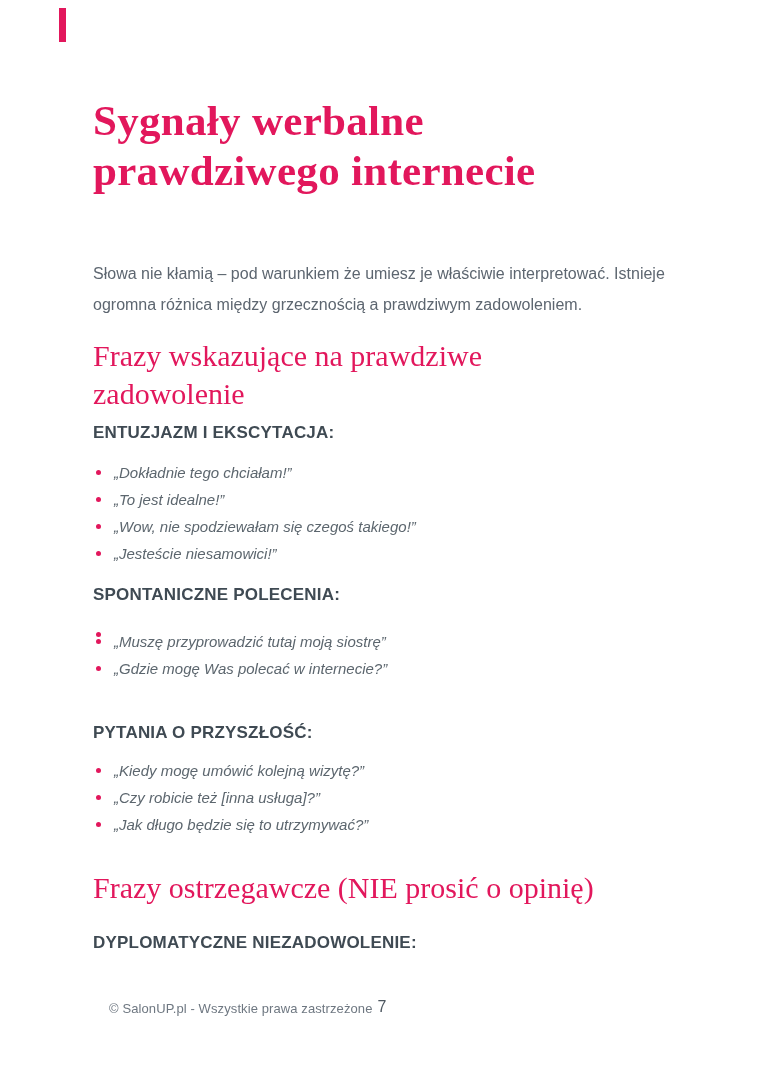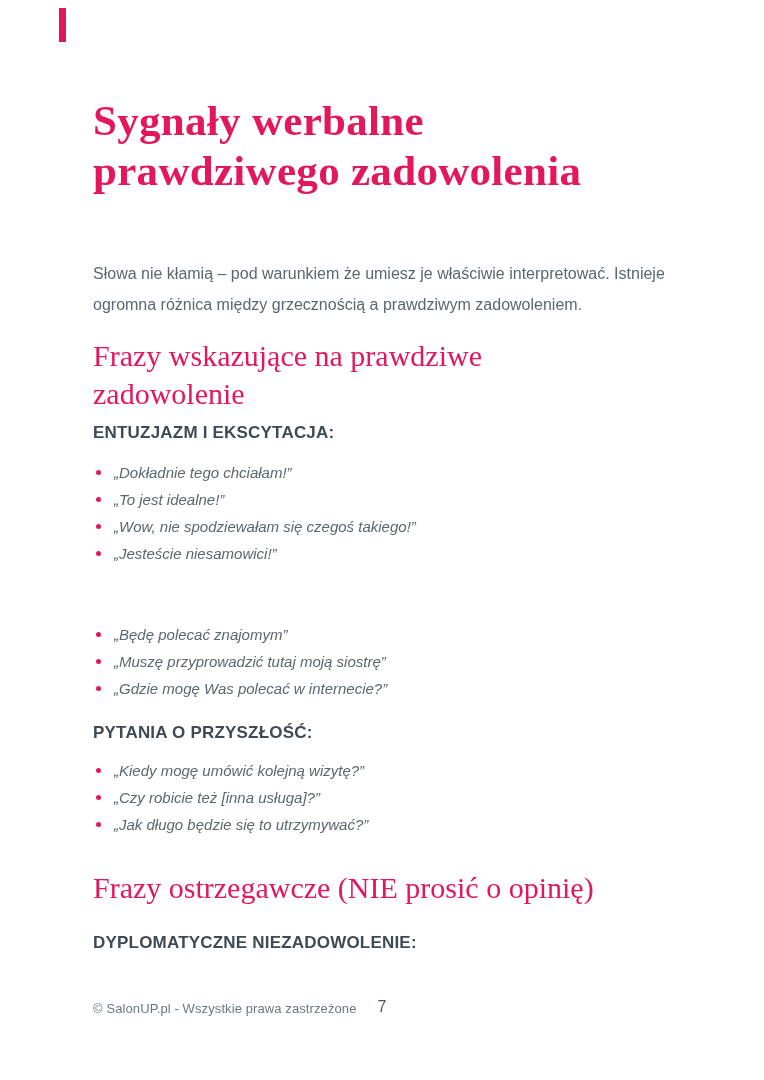--- a/index.html
+++ b/index.html
@@ -45,59 +45,60 @@
     position:relative; padding-left:21px; margin-bottom:7px;
     font-style:italic; font-size:15px; line-height:20px;
     color:var(--bullet,#5C666E); white-space:nowrap;
   }
   ul.quote-list li .dot {
     position:absolute; left:3px; top:7px; width:5px; height:5px;
     border-radius:50%; background:var(--accent,#E2175C);
   }
 
   .footer-copyright {
-    top:1001px; font-size:13px; letter-spacing:0.1px; color:var(--footer,#6E7781);
+    top:1001px; font-size:13px; letter-spacing:0.1px; color:var(--footer,#6E7781);margin-left:16px;
   }
   .page-number {
     position:absolute; left:0; top:998px; width:764px; text-align:center;
     font-size:16px; color:var(--pagenum,#4E5760);
   }
 </style>
 </head>
 <body>
 
 <div class="page">
 
   <div class="accent-tick"></div>
 
   <div class="abs page-title">
     <div>Sygnały werbalne</div>
-    <div>prawdziwego zadowolenia</div>
+    <div>prawdziwego internecie</div>
   </div>
 
   <div class="abs intro">
     <div>Słowa nie kłamią – pod warunkiem że umiesz je właściwie interpretować. Istnieje</div>
     <div>ogromna różnica między grzecznością a prawdziwym zadowoleniem.</div>
   </div>
 
   <div class="abs section-heading h-positive">
     <div>Frazy wskazujące na prawdziwe</div>
     <div>zadowolenie</div>
   </div>
 
   <div class="abs group-label lbl-1">ENTUZJAZM I EKSCYTACJA:</div>
   <ul class="quote-list list-1">
       <li><span class="dot"></span><span>„Dokładnie tego chciałam!”</span></li>
       <li><span class="dot"></span><span>„To jest idealne!”</span></li>
       <li><span class="dot"></span><span>„Wow, nie spodziewałam się czegoś takiego!”</span></li>
       <li><span class="dot"></span><span>„Jesteście niesamowici!”</span></li>
     </ul>
 
+  <div class="abs group-label lbl-2">SPONTANICZNE POLECENIA:</div>
   <ul class="quote-list list-2">
-      <li><span class="dot"></span><span>„Będę polecać znajomym”</span></li>
+      <li><span class="dot"></span></li>
       <li><span class="dot"></span><span>„Muszę przyprowadzić tutaj moją siostrę”</span></li>
       <li><span class="dot"></span><span>„Gdzie mogę Was polecać w internecie?”</span></li>
     </ul>
 
   <div class="abs group-label lbl-3">PYTANIA O PRZYSZŁOŚĆ:</div>
   <ul class="quote-list list-3">
       <li><span class="dot"></span><span>„Kiedy mogę umówić kolejną wizytę?”</span></li>
       <li><span class="dot"></span><span>„Czy robicie też [inna usługa]?”</span></li>
       <li><span class="dot"></span><span>„Jak długo będzie się to utrzymywać?”</span></li>
     </ul>

